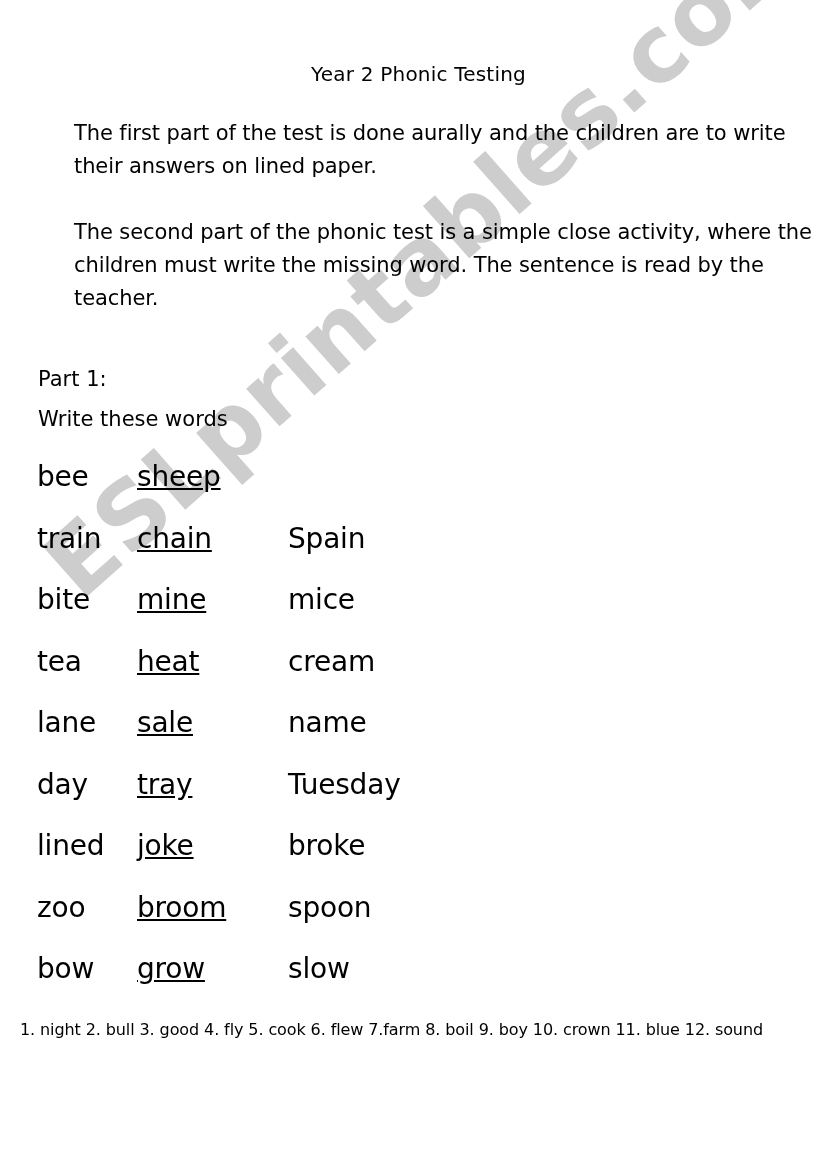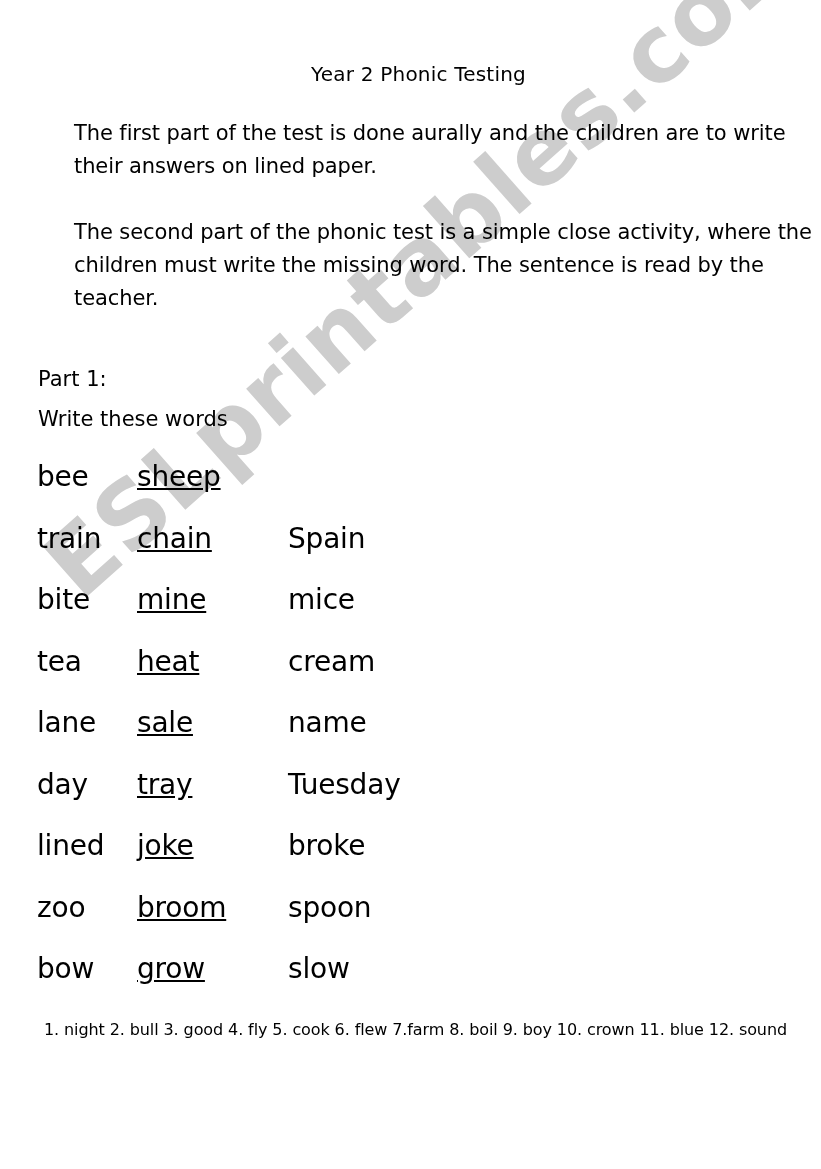--- a/index.html
+++ b/index.html
@@ -106,21 +106,21 @@
     color: #000000;
     letter-spacing: -0.2px;
   }
   .word-cell.col-1 { width: 100px; flex: 0 0 100px; }
   .word-cell.col-2 { width: 151px; flex: 0 0 151px; text-decoration: underline; }
   .word-cell.col-3 { width: 180px; flex: 0 0 180px; }
 
   
   .numbered-strip {
     position: absolute;
-    left: 44px;
+    left: 20px;
     top: 1019px;
     width: 760px;
     font-size: 16px;
     line-height: 21px;
     color: #000000;
     white-space: nowrap;
     letter-spacing: -0.1px;
   }
 </style>
 </head>

